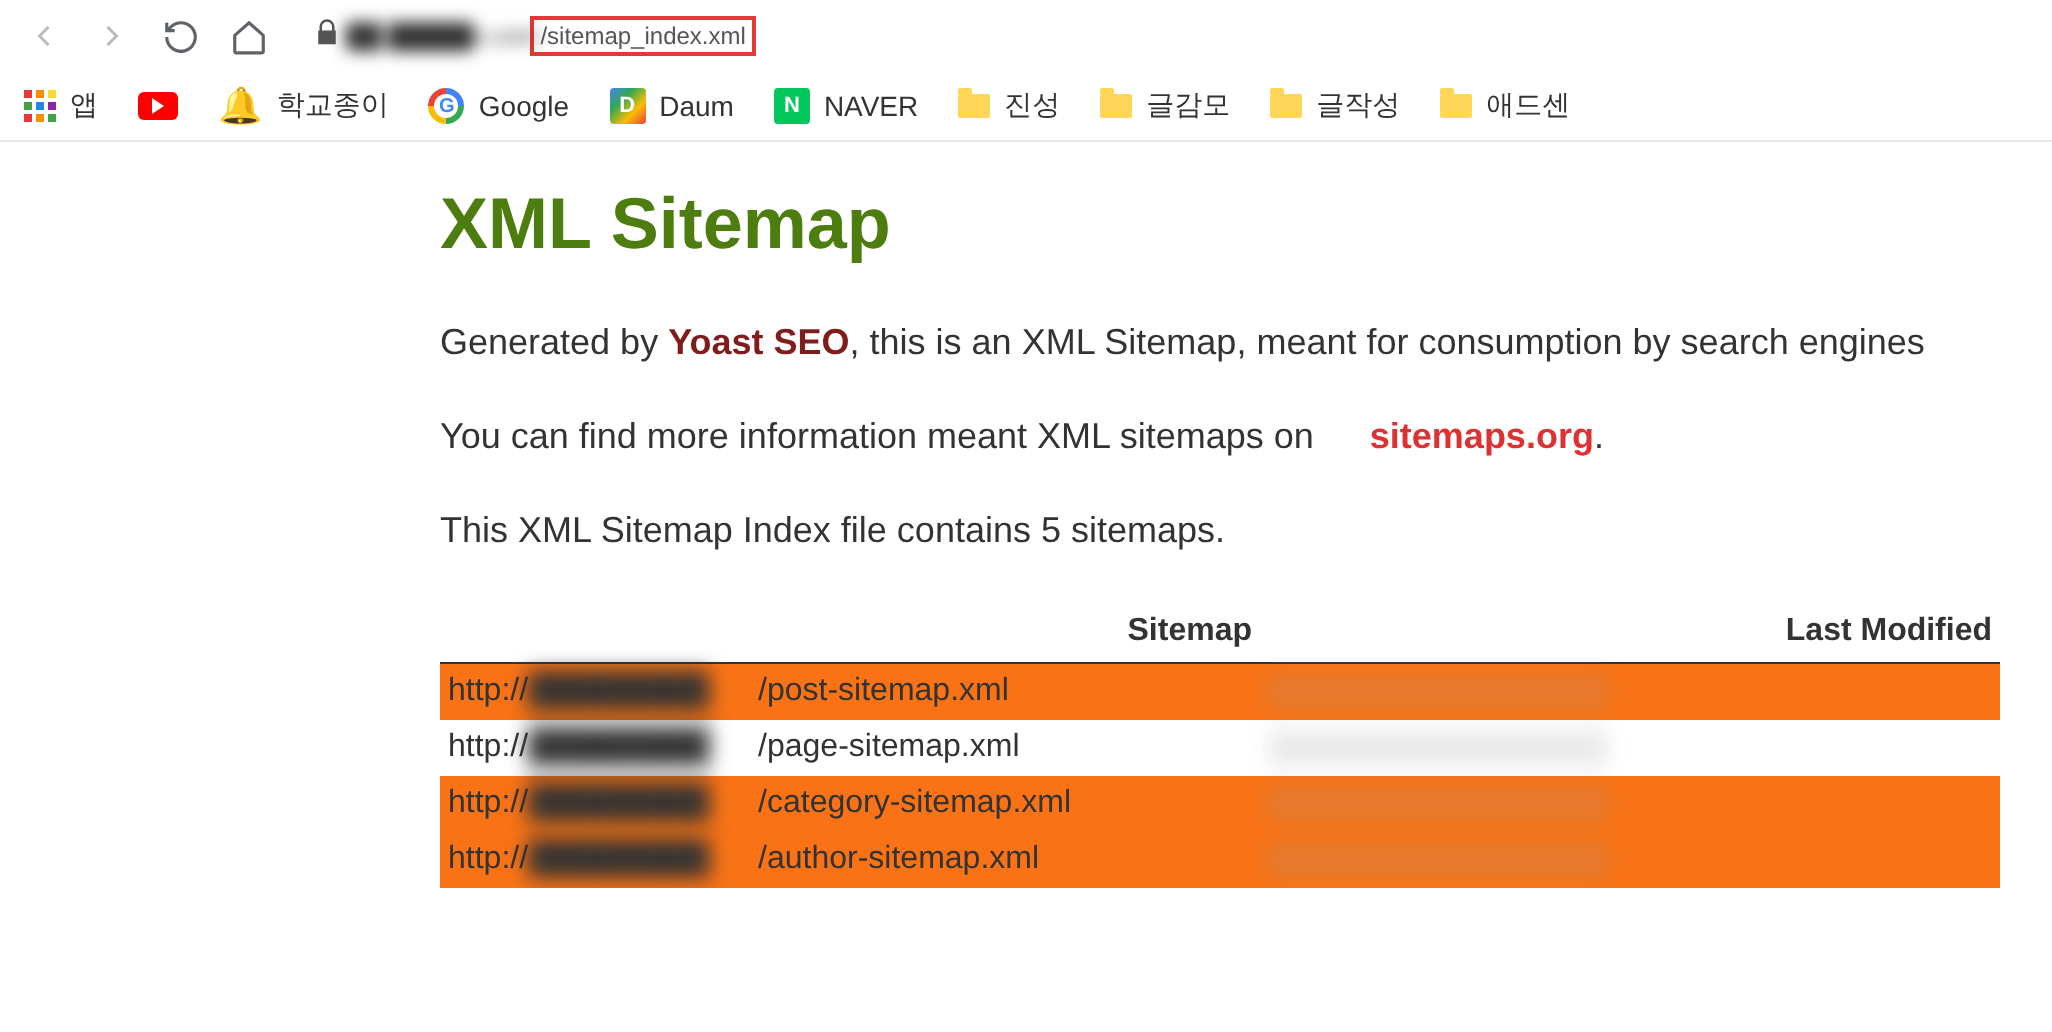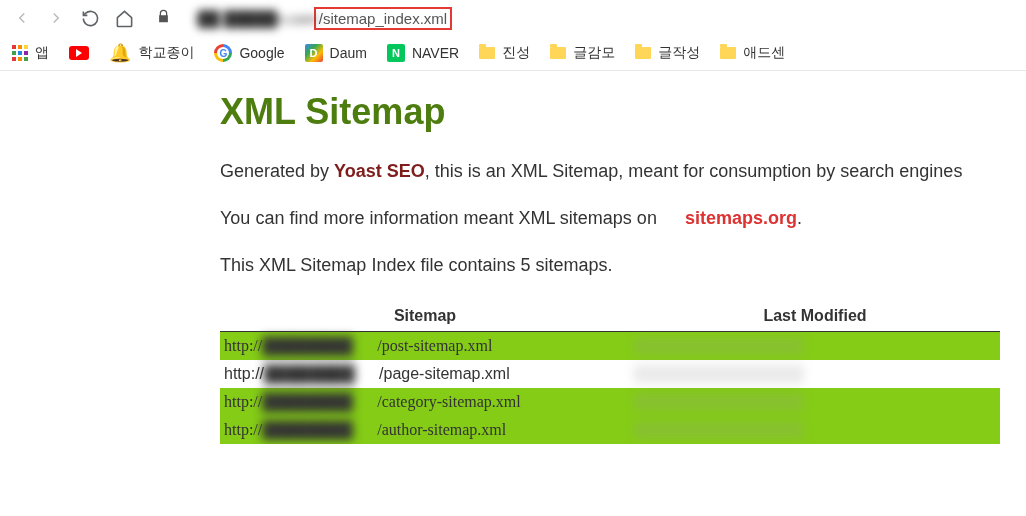--- a/index.html
+++ b/index.html
@@ -1,21 +1,21 @@
 <!DOCTYPE html>
 <html><head>
   <meta charset="utf-8">
   <style>
     * { margin: 0; padding: 0; box-sizing: border-box; }
     body { font-family: Arial, "Malgun Gothic", sans-serif; background: #fff; width: 1026px; overflow: hidden; }
     
     .browser-toolbar { display: flex; align-items: center; padding: 8px 12px; gap: 14px; font-size: 14px; }
     .nav-icon { width: 20px; height: 20px; display: flex; align-items: center; justify-content: center; color: #5f6368; cursor: pointer; }
     .nav-icon.disabled { color: #bbb; }
-    .address-bar { display: flex; align-items: center; gap: 24px; flex: 1; padding: 0 8px; color: #333; font-size: 15px; }
+    .address-bar { display: flex; align-items: center; gap: 0; flex: 1; padding: 0 8px; color: #333; font-size: 12px; }
     .lock-icon { color: #555; }
     .url-domain { filter: blur(4px); }
     .url-path { color: #555; }
     .red-box { border: 2px solid #e53935; padding: 1px 3px; margin-left: -4px; }
     
     .bookmarks-bar { display: flex; align-items: center; padding: 6px 12px; gap: 20px; font-size: 14px; color: #333; }
     .bookmark-item { display: flex; align-items: center; gap: 7px; cursor: pointer; white-space: nowrap; }
     .apps-icon { display: grid; grid-template-columns: repeat(3,4px); grid-template-rows: repeat(3,4px); gap: 2px; }
     .apps-icon span:nth-child(1){background:#e53935}.apps-icon span:nth-child(2){background:#fb8c00}.apps-icon span:nth-child(3){background:#fdd835}
     .apps-icon span:nth-child(4){background:#43a047}.apps-icon span:nth-child(5){background:#1e88e5}.apps-icon span:nth-child(6){background:#8e24aa}
@@ -32,23 +32,23 @@
     
     .divider { border-bottom: 1px solid #e8e8e8; }
     
     .content { padding: 20px 0 0 220px; color: #333; }
     .content h1 { font-size: 36px; font-weight: bold; color: #4d7c0f; margin-bottom: 26px; }
     .content p { font-size: 18px; color: #333; margin-bottom: 22px; line-height: 1.4; }
     .link-red { color: #7f1d1d; font-weight: bold; }
     .link-red2 { color: #dc3232; font-weight: bold; margin-left: 23px; }
     
     table { border-collapse: collapse; width: 780px; font-size: 16px; margin-top: 10px; }
-    th { text-align: center; font-weight: bold; padding: 6px 4px; border-bottom: 1px solid #333; }
+    th { text-align: right; font-weight: bold; padding: 6px 4px; border-bottom: 1px solid #333; }
     td { padding: 5px 4px; }
-    tr.odd td { background: #84cc16; font-family: Liberation Serif, serif; }
+    tr.odd td { background: #f97316; }
     .blur { filter: blur(5px); display: inline-block; }
     .url-cell .blur { min-width: 115px; }
     .mod-cell .blur { min-width: 170px; min-height: 18px; background: rgba(150,150,150,0.2); }
   </style>
 </head>
 <body>
 
 <div class="browser-toolbar">
   <div class="nav-icon disabled">
     <svg width="18" height="18" viewBox="0 0 24 24" fill="none" stroke="currentColor" stroke-width="2">

